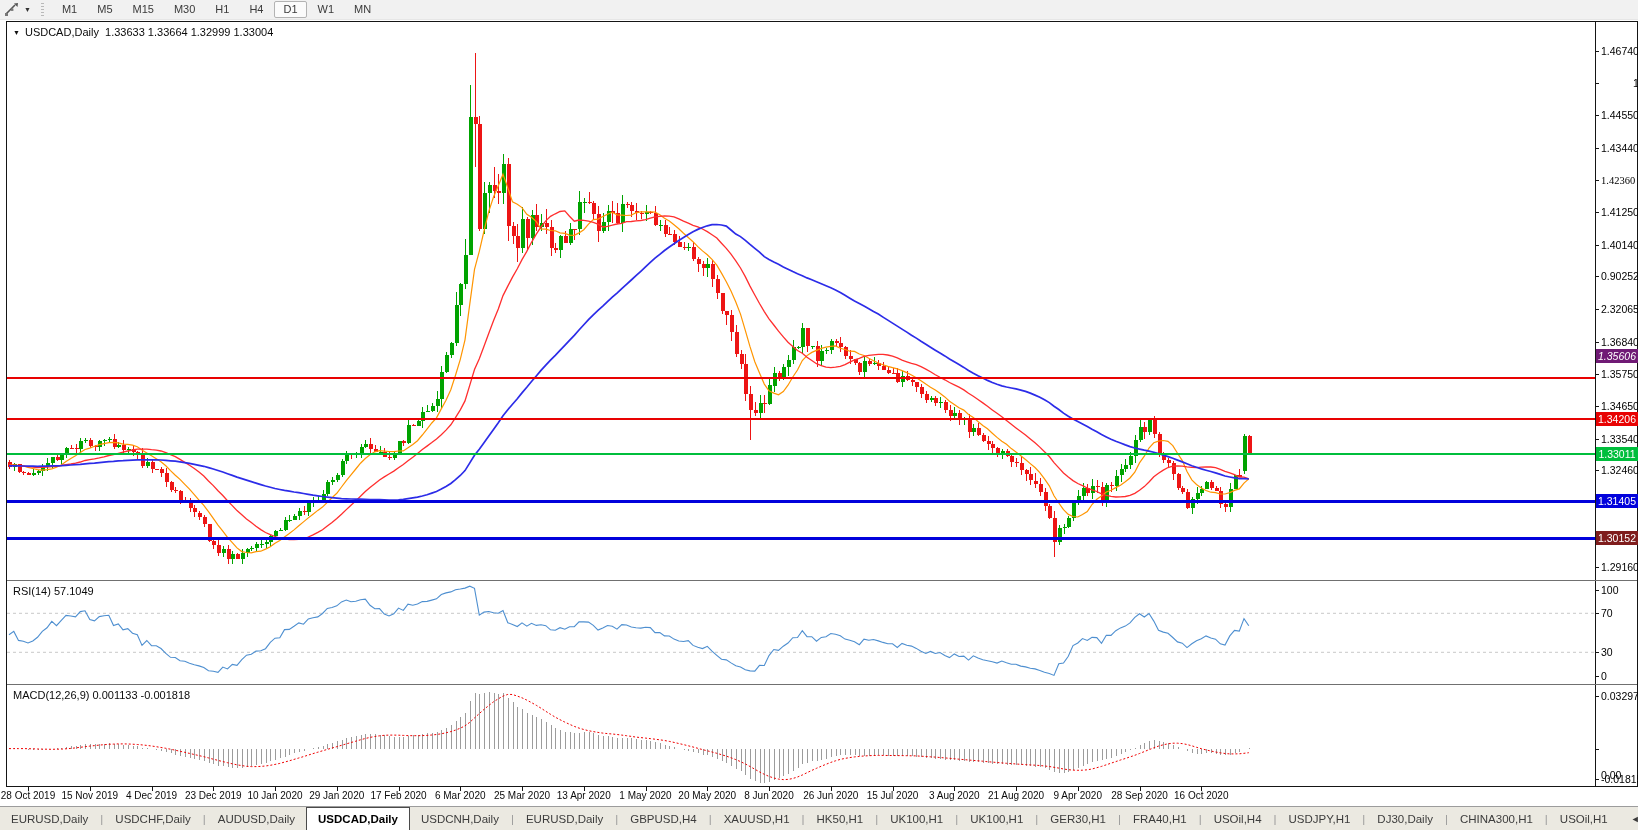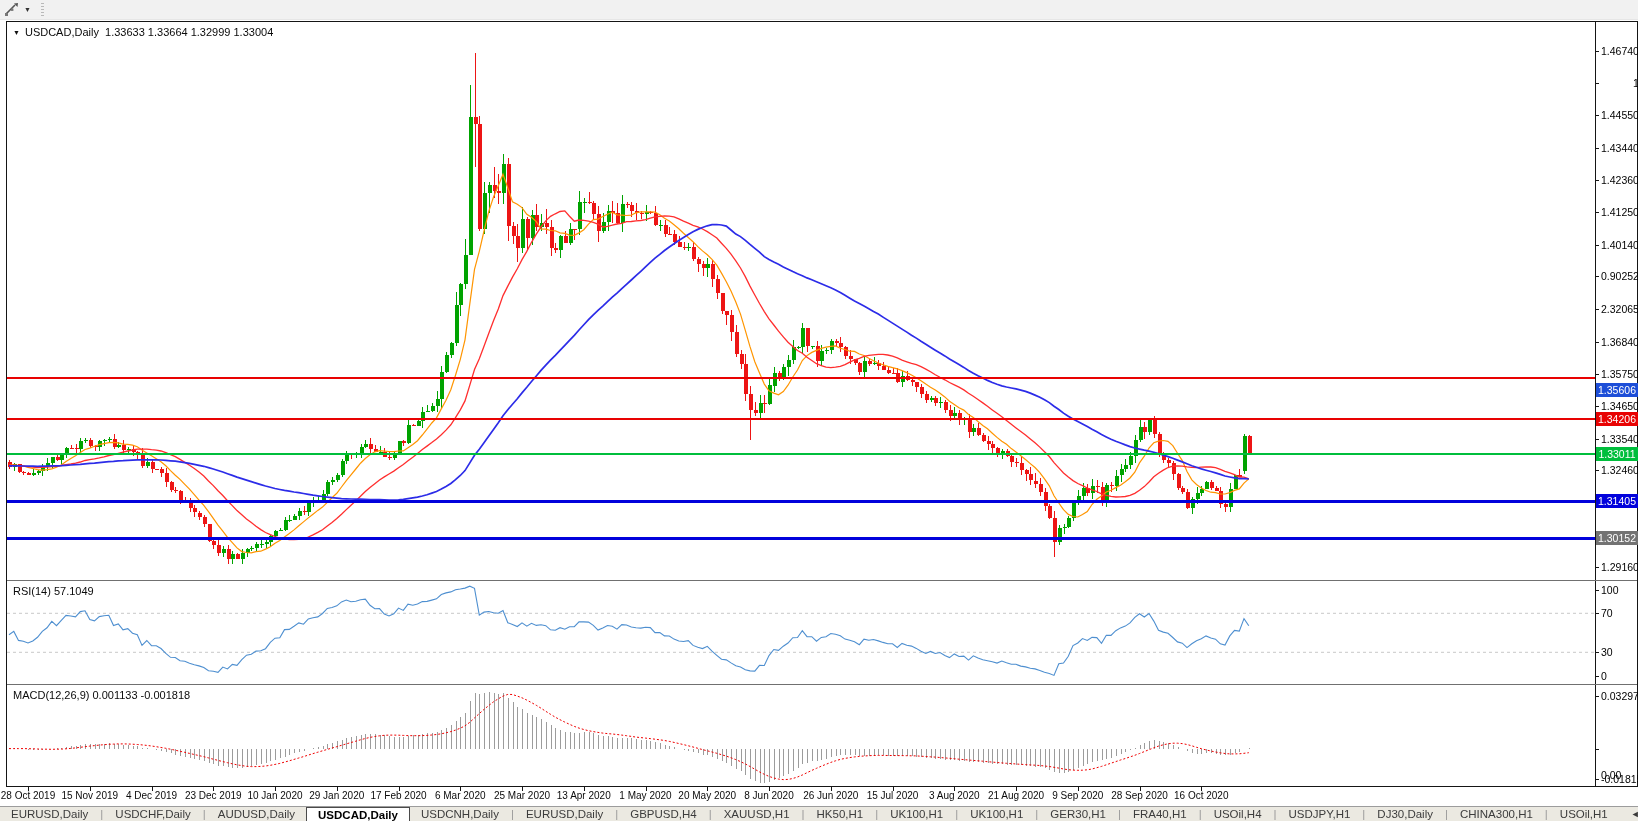--- a/index.html
+++ b/index.html
@@ -26,21 +26,21 @@
   .charttitle .tri{font-size:7px;vertical-align:1px;margin-right:5px;color:#111;}
   .paneltext{position:absolute;left:13px;font-size:11px;color:#0a0a0a;z-index:7;}
   .pricelabel{position:absolute;left:1601px;font-size:10.5px;color:#000;transform:translateY(-50%);z-index:6;}
   .ticky{position:absolute;left:1595px;width:4px;height:1px;background:#151515;z-index:6;}
   .badge{position:absolute;left:1596px;width:42px;height:14px;line-height:14px;text-align:center;
          color:#fff;font-size:10.5px;transform:translateY(-50%);z-index:8;}
   .datelabel{position:absolute;top:790px;font-size:10px;color:#0a0a0a;transform:translateX(-50%);
              white-space:nowrap;z-index:4;}
   .datetick{position:absolute;top:787px;width:1px;height:4px;background:#151515;z-index:4;}
   
-  .tabbar{position:absolute;left:0;top:806px;width:100%;height:15px;background:#ebe9e1;
+  .tabbar{position:absolute;left:0;top:806px;width:100%;height:24px;background:#ebe9e1;
           border-top:1px solid #9c9c9c;display:flex;align-items:stretch;box-sizing:border-box;
           font-size:11.5px;color:#3c3c3c;overflow:hidden;}
   .tab{display:flex;align-items:center;padding:0 11px;white-space:nowrap;}
   .tab.active{background:#fff;border:1px solid #4a4a4a;border-bottom:none;font-weight:bold;color:#000;}
   .tabsep{display:flex;align-items:center;color:#9a9a9a;padding:0 1px;}
   .tabarrows{margin-left:auto;display:flex;align-items:center;gap:9px;padding:0 12px;color:#3a3a3a;
              font-size:9px;}
 </style>
 </head>
 <body>
@@ -53,20 +53,31 @@
         <svg width="17" height="15" viewBox="0 0 17 15">
           <path d="M2 12 L11 3" stroke="#555" stroke-width="1.6" fill="none"></path>
           <path d="M10 1.5 L14 1 L13.5 5 Z" fill="#555"></path>
           <rect x="1" y="11" width="3" height="3" fill="#777"></rect>
           <rect x="7" y="6.5" width="2.4" height="2.4" fill="#777"></rect>
         </svg>
       </span>
       <span class="caret">▼</span>
     </div>
     <span class="grip"></span>
+    <span id="tf-buttons" style="display:flex;">
+        <button class="tfbtn">M1</button>
+        <button class="tfbtn">M5</button>
+        <button class="tfbtn">M15</button>
+        <button class="tfbtn">M30</button>
+        <button class="tfbtn">H1</button>
+        <button class="tfbtn">H4</button>
+        <button class="tfbtn active">D1</button>
+        <button class="tfbtn">W1</button>
+        <button class="tfbtn">MN</button>
+      </span>
   </div>
 
   <div class="window"></div>
   <div class="panelsep" style="top:580px"></div>
   <div class="panelsep" style="top:684px"></div>
   <div class="axisline"></div>
 
   <svg id="price-svg" class="panel" style="top:21px" width="1588" height="559">
       <g shape-rendering="crispEdges">
         <line x1="2.5" x2="2.5" y1="438.8" y2="447.9" stroke="#ED1515" stroke-width="1"></line>
@@ -885,21 +896,21 @@
   <div id="axis-layer">
       <div class="ticky" style="top: 51px;"></div>
       <div class="pricelabel" style="top: 51px;">1.46740</div>
       <div class="ticky" style="top: 82.7088px;"></div>
       <div class="pricelabel" style="top: 82.7088px; margin-left: 32px;">1.45660</div>
       <div class="ticky" style="top: 115.298px;"></div>
       <div class="pricelabel" style="top: 115.298px;">1.44550</div>
       <div class="ticky" style="top: 147.888px;"></div>
       <div class="pricelabel" style="top: 147.888px;">1.43440</div>
       <div class="ticky" style="top: 179.597px;"></div>
-      <div class="pricelabel" style="top: 179.597px;">1.42360</div>
+      <div class="pricelabel" style="top: 179.597px; font-family: Liberation Serif, serif;">1.42360</div>
       <div class="ticky" style="top: 212.186px;"></div>
       <div class="pricelabel" style="top: 212.186px;">1.41250</div>
       <div class="ticky" style="top: 244.776px;"></div>
       <div class="pricelabel" style="top: 244.776px;">1.40140</div>
       <div class="ticky" style="top: 276.485px;"></div>
       <div class="pricelabel" style="top: 276.485px;">0.90252</div>
       <div class="ticky" style="top: 309.074px;"></div>
       <div class="pricelabel" style="top: 309.074px;">2.32065</div>
       <div class="ticky" style="top: 341.664px;"></div>
       <div class="pricelabel" style="top: 341.664px;">1.36840</div>
@@ -924,25 +935,25 @@
       <div class="ticky" style="top: 652.25px;"></div>
       <div class="pricelabel" style="top: 652.25px;">30</div>
       <div class="ticky" style="top: 676px;"></div>
       <div class="pricelabel" style="top: 676px;">0</div>
       <div class="ticky" style="top: 696px;"></div>
       <div class="pricelabel" style="top: 696px;">0.032972</div>
       <div class="ticky" style="top: 748.667px;"></div>
       <div class="pricelabel" style="top: 775px;">0.00</div>
       <div class="ticky" style="top: 779px;"></div>
       <div class="pricelabel" style="top: 779px;">-0.018154</div>
-      <div class="badge" style="top: 390px; background: #1d4ed8;">1.35606</div>
+      <div class="badge" style="top: 356px; background: #701a75; font-style: italic;">1.35606</div>
       <div class="badge" style="top: 418.998px; background: rgb(232, 2, 2);">1.34206</div>
       <div class="badge" style="top: 454.083px; background: rgb(0, 190, 60);">1.33011</div>
       <div class="badge" style="top: 501.236px; background: rgb(2, 2, 220);">1.31405</div>
-      <div class="badge" style="top: 538.024px; background: #737373;">1.30152</div>
+      <div class="badge" style="top: 538.024px; background: #7f1d1d;">1.30152</div>
     </div>
   <div id="date-layer">
       <div class="datetick" style="left: 28px;"></div>
       <div class="datelabel" style="left: 28px;">28 Oct 2019</div>
       <div class="datetick" style="left: 89.75px;"></div>
       <div class="datelabel" style="left: 89.75px;">15 Nov 2019</div>
       <div class="datetick" style="left: 151.5px;"></div>
       <div class="datelabel" style="left: 151.5px;">4 Dec 2019</div>
       <div class="datetick" style="left: 213.25px;"></div>
       <div class="datelabel" style="left: 213.25px;">23 Dec 2019</div>
@@ -966,21 +977,21 @@
       <div class="datelabel" style="left: 769px;">8 Jun 2020</div>
       <div class="datetick" style="left: 830.75px;"></div>
       <div class="datelabel" style="left: 830.75px;">26 Jun 2020</div>
       <div class="datetick" style="left: 892.5px;"></div>
       <div class="datelabel" style="left: 892.5px;">15 Jul 2020</div>
       <div class="datetick" style="left: 954.25px;"></div>
       <div class="datelabel" style="left: 954.25px;">3 Aug 2020</div>
       <div class="datetick" style="left: 1016px;"></div>
       <div class="datelabel" style="left: 1016px;">21 Aug 2020</div>
       <div class="datetick" style="left: 1077.75px;"></div>
-      <div class="datelabel" style="left: 1077.75px;">9 Sep 2020</div>
+      <div class="datelabel" style="left: 1077.75px;">9 Apr 2020</div>
       <div class="datetick" style="left: 1139.5px;"></div>
       <div class="datelabel" style="left: 1139.5px;">28 Sep 2020</div>
       <div class="datetick" style="left: 1201.25px;"></div>
       <div class="datelabel" style="left: 1201.25px;">16 Oct 2020</div>
     </div>
 
   <div class="tabbar" id="tabbar">
       <div class="tab">EURUSD,Daily</div>
       <span class="tabsep">|</span>
       <div class="tab">USDCHF,Daily</div>

